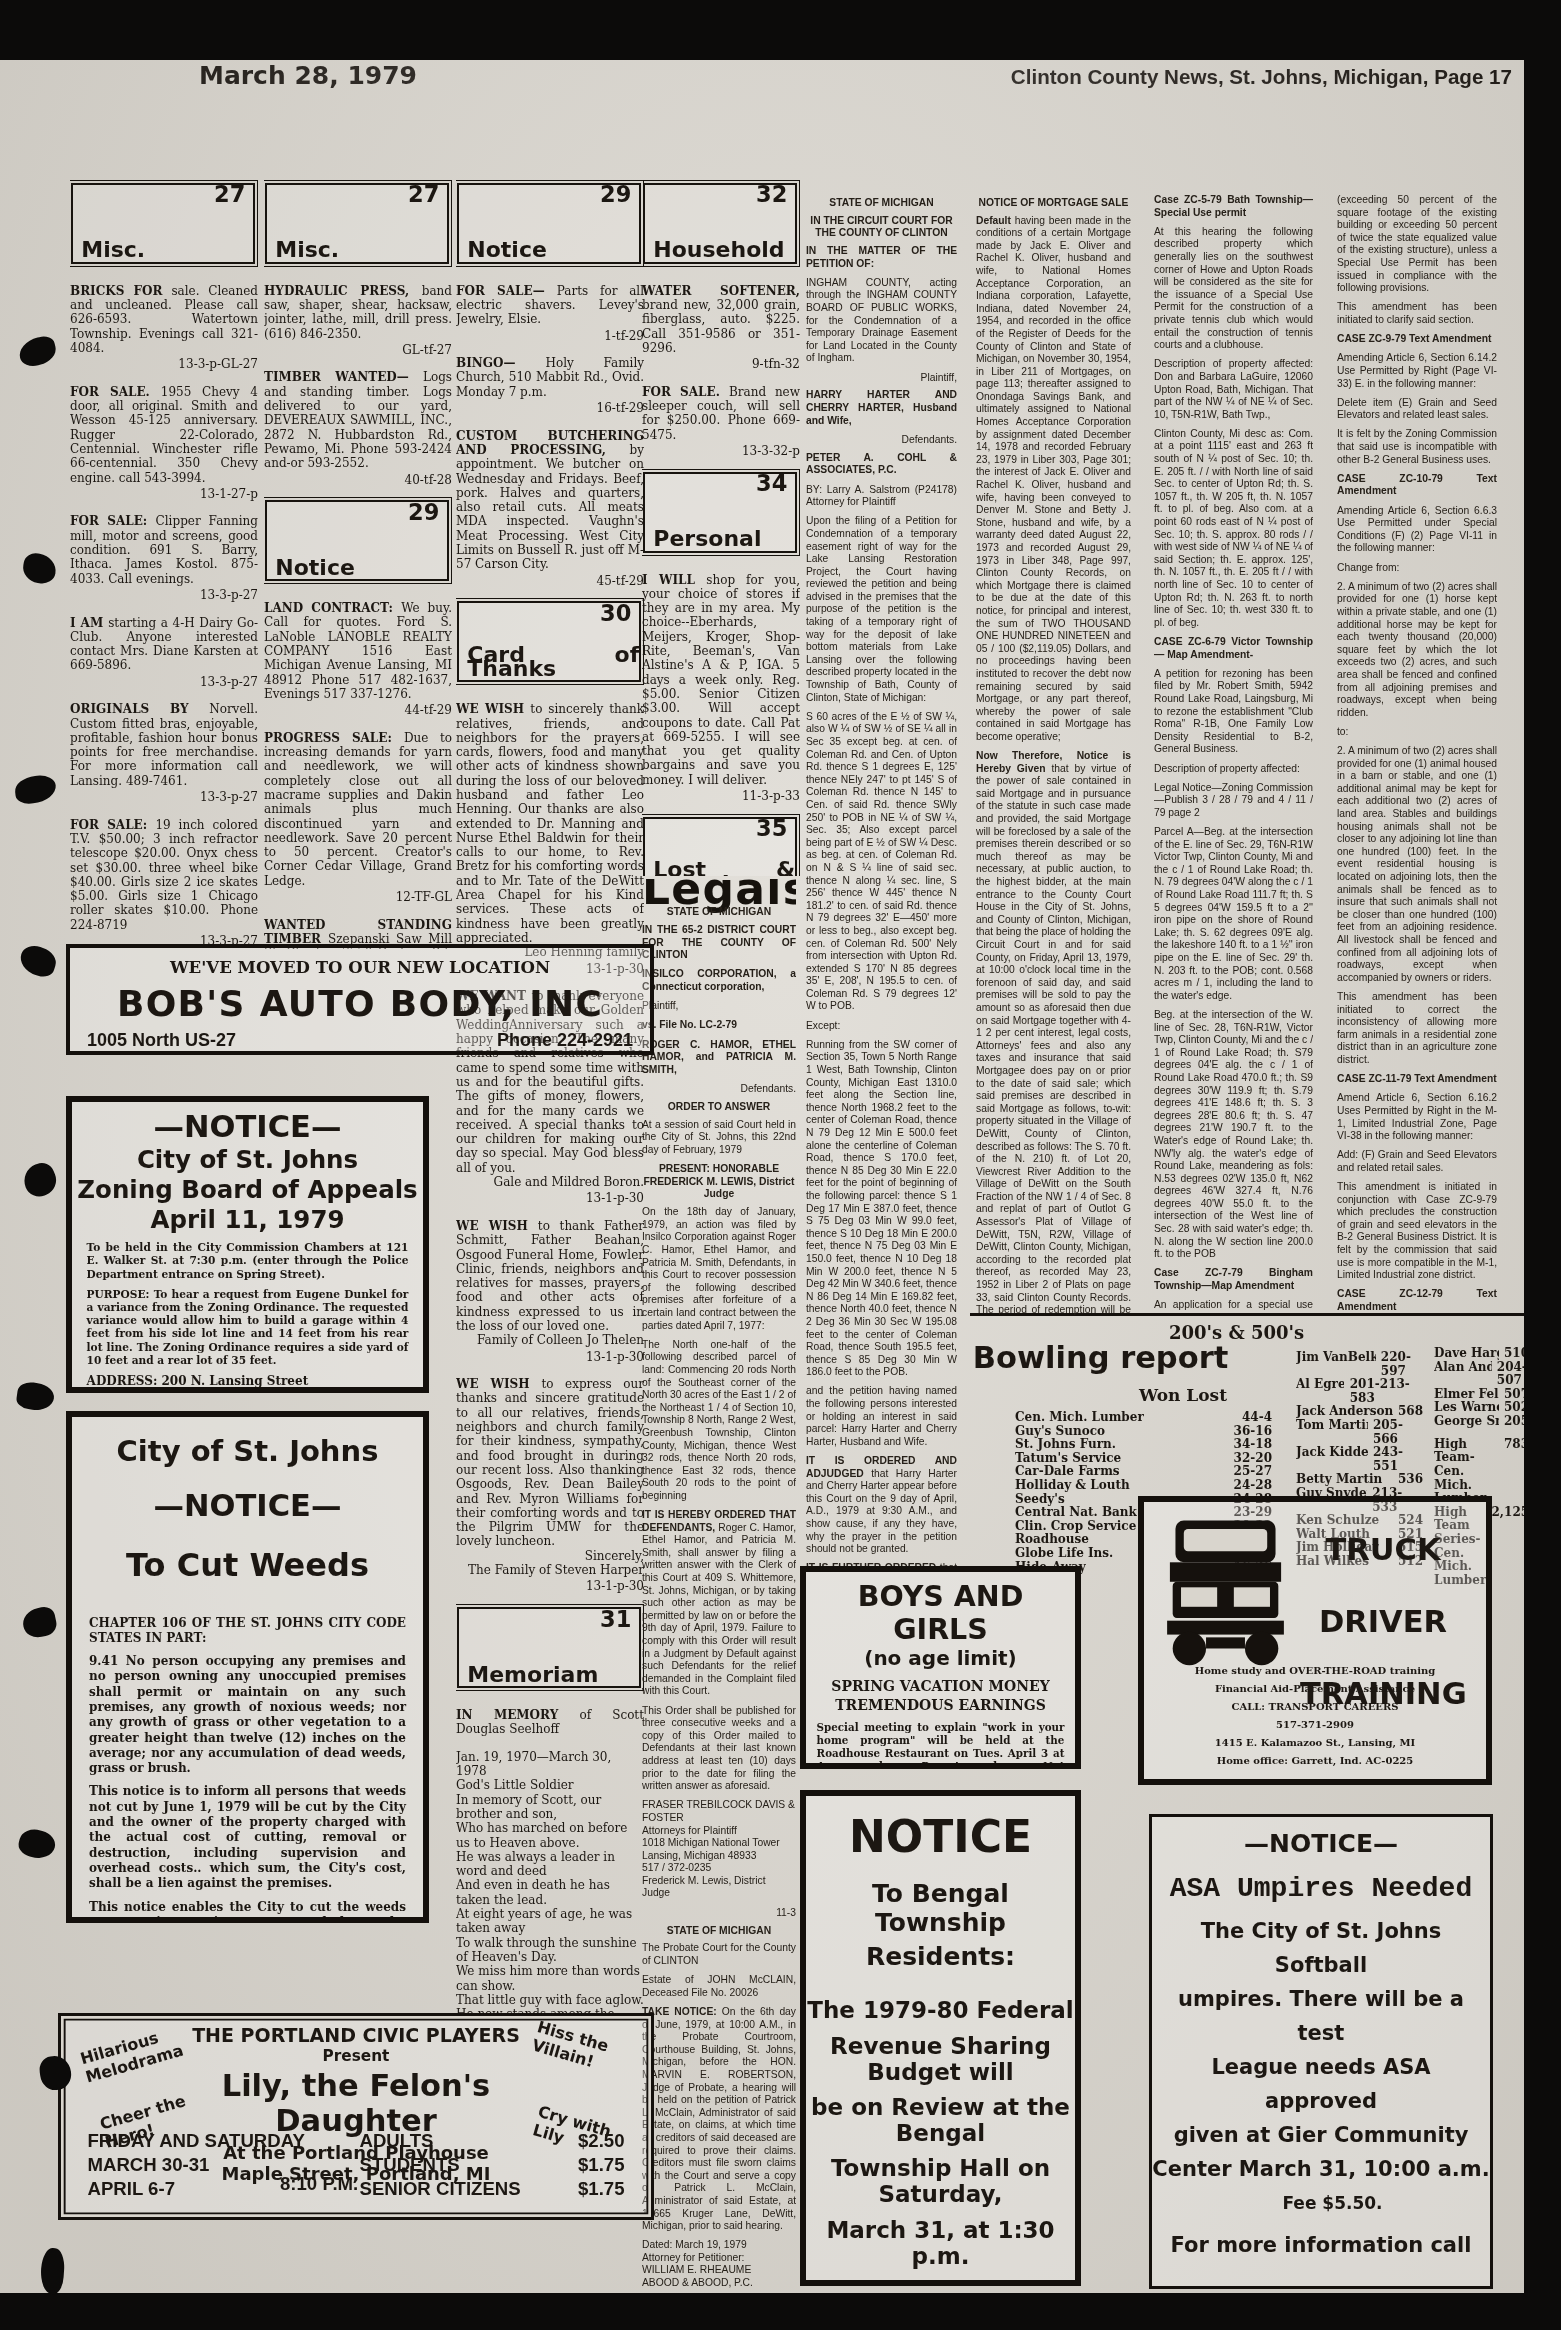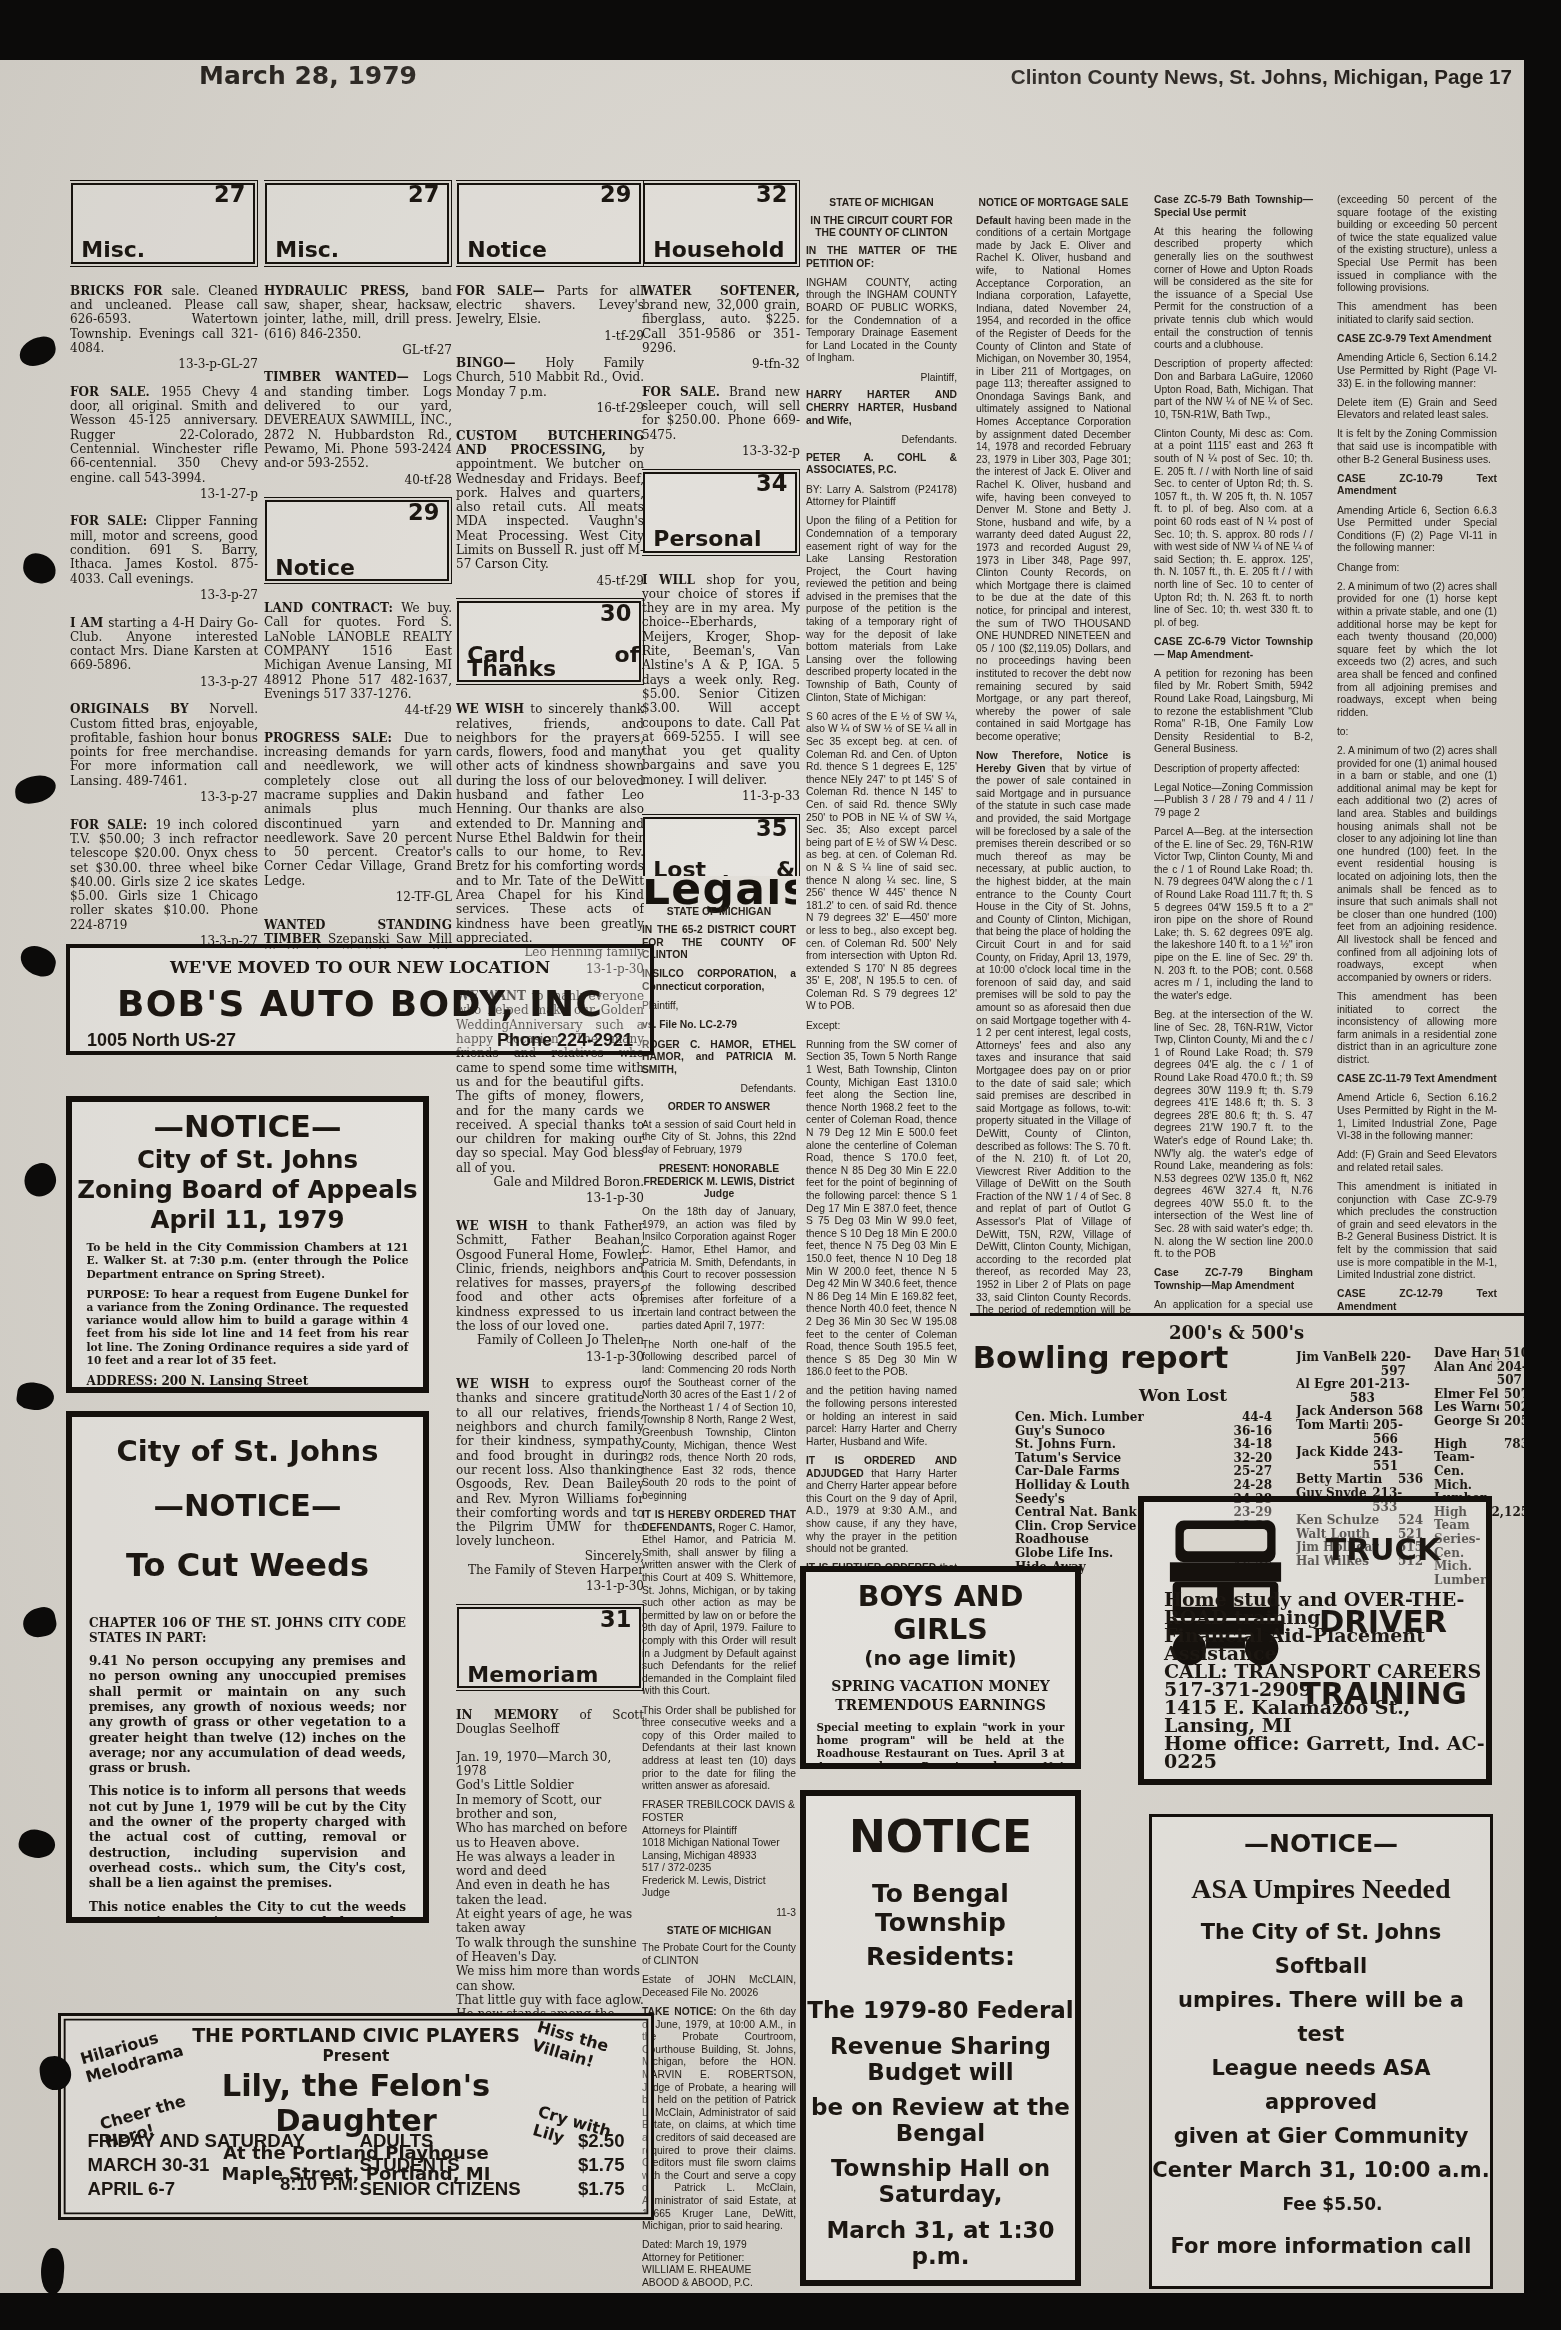--- a/index.html
+++ b/index.html
@@ -56,23 +56,23 @@
   .port-prices{position:absolute;right:26.5px;bottom:16px;width:265px;font-family:"Liberation Sans",sans-serif;font-weight:bold;font-size:18.6px;line-height:24px;}
   .pr-row{display:flex;justify-content:space-between;}
   .boys-t{font-family:"DejaVu Sans",sans-serif;font-weight:bold;font-size:28.5px;text-align:center;margin-top:8px;}
   .boys-s{font-family:"DejaVu Sans",sans-serif;font-weight:bold;font-size:20px;text-align:center;}
   .boys-l{font-weight:bold;font-size:14px;text-align:center;margin-top:8px;}
   .boys-p{font-weight:bold;font-size:10.3px;line-height:13px;text-align:justify;margin:8px 10.6px 0;}
   .ben-t{font-family:"DejaVu Sans",sans-serif;font-weight:bold;font-size:44px;text-align:center;margin-top:14.6px;}
   .ben-l{font-family:"DejaVu Sans",sans-serif;font-weight:bold;font-size:25px;text-align:center;margin-top:17px;}
   .ben-p{font-family:"DejaVu Sans",sans-serif;font-weight:bold;font-size:23px;text-align:center;margin-top:16px;}
   .trk-t{font-family:"DejaVu Sans",sans-serif;font-weight:bold;font-size:30.5px;line-height:72px;text-align:center;}
-  .trk-p{font-weight:bold;font-size:19px;line-height:18px;text-align:left;padding-left:20px;}
+  .trk-p{font-weight:bold;font-size:10px;line-height:18px;text-align:center;}
   .asa-t{font-family:"DejaVu Sans",sans-serif;font-weight:bold;font-size:25px;text-align:center;margin-top:12px;}
-  .asa-h{font-family:Liberation Serif, serif;font-weight:bold;font-size:28px;text-align:center;margin-top:14.6px;}
+  .asa-h{font-family:Liberation Mono, monospace;font-weight:bold;font-size:28px;text-align:center;margin-top:14.6px;}
   .asa-p{font-family:"DejaVu Sans",sans-serif;font-weight:bold;font-size:21px;line-height:33px;text-align:center;margin-top:10.6px;}
   .asa-f{font-family:"DejaVu Sans",sans-serif;font-weight:bold;font-size:17px;text-align:center;margin-top:6.6px;padding-left:23px;}
   
   .bowl{position:absolute;z-index:2;}
   .bowl-rule{position:absolute;left:0;top:0;width:100%;height:2.7px;background:#14100c;}
   .bowl-sub{position:absolute;left:199px;top:9.3px;font-weight:bold;font-size:18px;}
   .bowl-title{position:absolute;left:2.7px;top:26.5px;font-family:"DejaVu Sans",sans-serif;font-weight:bold;font-size:30.5px;}
   .bowl-wl{position:absolute;left:169px;top:72px;font-weight:bold;font-size:17px;}
   .bowl-list{position:absolute;font-weight:bold;font-size:12px;line-height:13.6px;}
   .b-row{display:flex;justify-content:space-between;}

